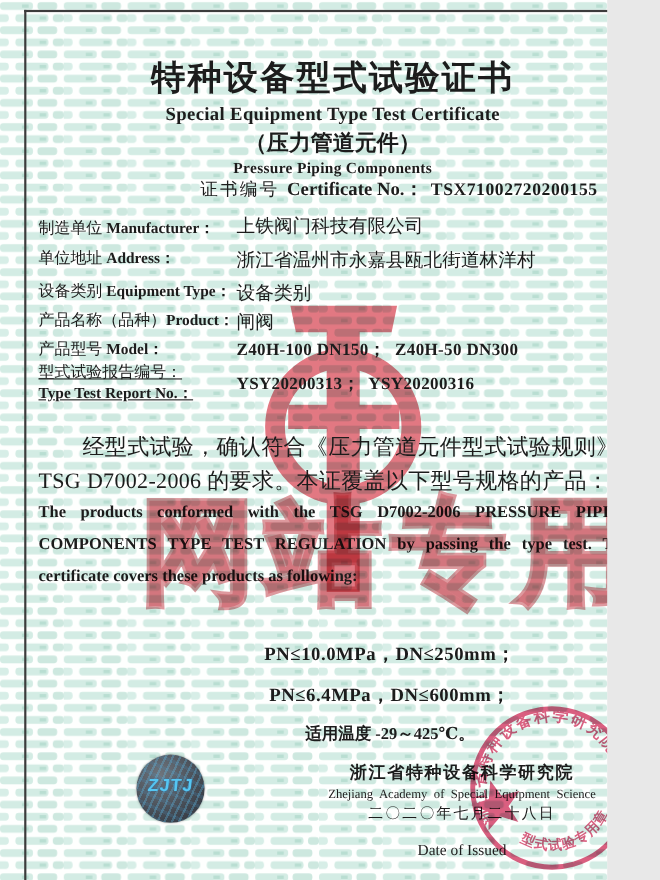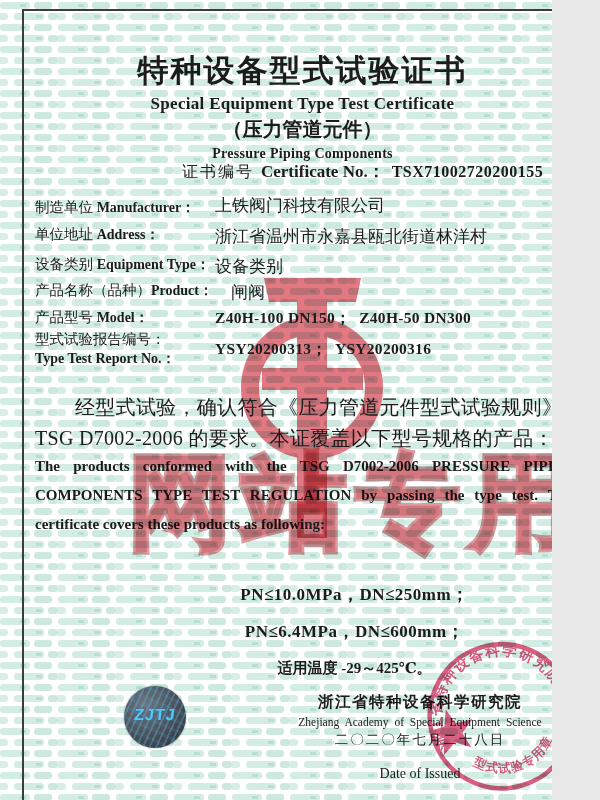--- a/index.html
+++ b/index.html
@@ -27,23 +27,23 @@
   .certline .lz{font-size:16px;letter-spacing:2px;}
   .certline .le{font-size:17px;font-weight:bold;}
   .certline .lv{font-size:16px;font-weight:bold;letter-spacing:.5px;}
   
   .fields{position:absolute;left:35px;top:190px;width:545px;z-index:3;}
   .frow{position:absolute;left:0;display:flex;}
   .flabel{width:180px;font-size:14.5px;white-space:nowrap;}
   .flabel b{font-size:14px;}
   .fval{font-size:17px;white-space:pre-wrap;}
   .fval.bold{font-weight:bold;font-size:15.5px;letter-spacing:.3px;}
-  .r0{top:4px;align-items:flex-end;} .r1{top:35px;} .r2{top:65px;} .r3{top:91px;gap:16px;} .r4{top:118px;}
+  .r0{top:4px;align-items:flex-end;} .r1{top:35px;} .r2{top:65px;} .r3{top:91px;} .r4{top:118px;}
   .r5{top:140px;}
-  .r5 .flabel{line-height:19px;}
+  .r5 .flabel{line-height:19px;text-decoration:underline;}
   .r5 .fval{align-self:center;}
   
   .para-zh{
     position:absolute;left:35px;top:392px;width:541px;z-index:3;
     font-size:20px;line-height:31px;text-indent:2em;letter-spacing:.3px;
   }
   .para-en{
     position:absolute;left:35px;top:452px;width:541px;z-index:3;
     font-size:15px;font-weight:bold;line-height:29px;text-align:justify;
   }

